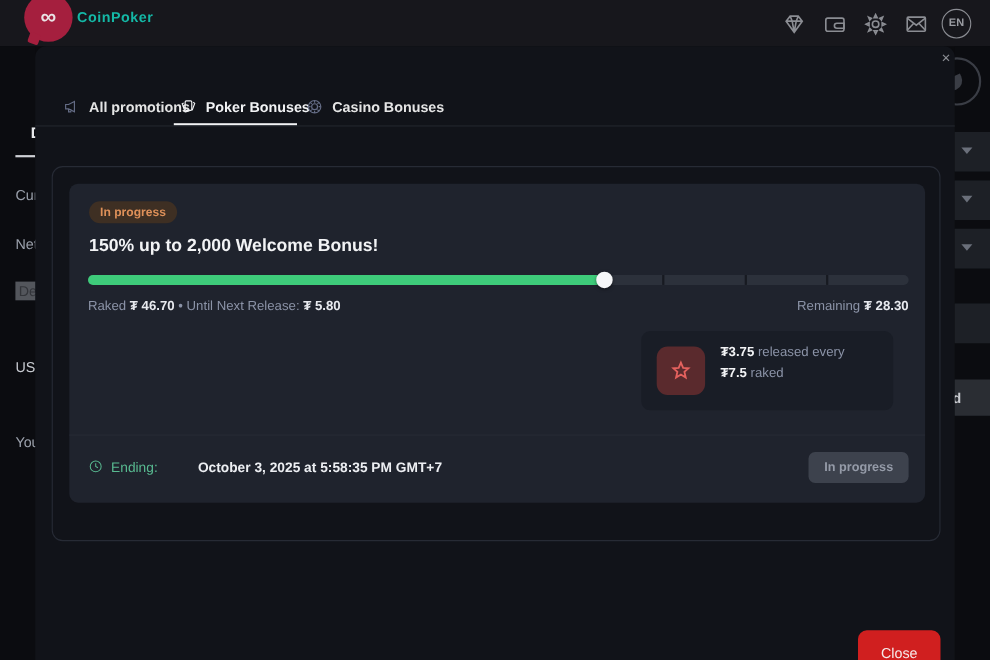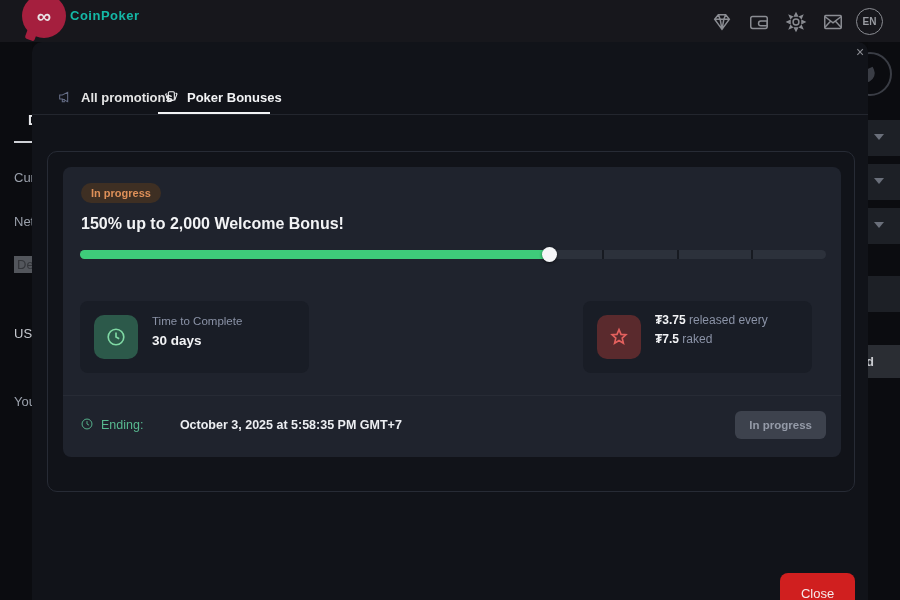--- a/index.html
+++ b/index.html
@@ -175,51 +175,58 @@
       <span>All promotions</span>
     </div>
     <div class="tab active" style="left:131px;">
       <svg viewBox="0 0 24 24">
           <rect x="8" y="4" width="9" height="13" rx="1.5"></rect>
           <path d="M6 7 L4 8 L8 19 L15 17"></path>
           <path d="M19 6 L21 7.5 L17.5 17"></path>
         </svg>
       <span>Poker Bonuses</span>
     </div>
+    <div class="tab" style="left:246px;">
+      <svg viewBox="0 0 24 24">
+          <circle cx="12" cy="12" r="8.5"></circle>
+          <circle cx="12" cy="12" r="4"></circle>
+          <path d="M12 3.5 v3 M12 17.5 v3 M3.5 12 h3 M17.5 12 h3 M6 6 l2.1 2.1 M18 6 l-2.1 2.1 M6 18 l2.1 -2.1 M18 18 l-2.1 -2.1"></path>
+        </svg>
+      <span>Casino Bonuses</span>
+    </div>
     <div id="tab-underline" style="left:126px; width:112px;"></div>
   </div>
   <div id="tabs-sep"></div>
 
   <div id="promo-container">
     <div id="bonus-card">
 
       <div id="status-badge">In progress</div>
       <div id="bonus-title">150% up to 2,000 Welcome Bonus!</div>
 
       <div id="progress-track">
         <div class="seg" style="left: 70%;"></div>
         <div class="seg" style="left: 80%;"></div>
         <div class="seg" style="left: 90%;"></div>
         <div id="progress-fill" style="width: 62.9%;"></div>
         <div id="progress-thumb" style="left: 62.9%;"></div>
       </div>
 
-
-      <div class="stat-card" style="left:17px;">
-        <div class="stat-icon" style="background:#2c594a;">
-          <svg viewBox="0 0 24 24" style="stroke:#7fd9a4;">
-              <circle cx="12" cy="12" r="8.5"></circle>
-              <path d="M12 7 v5 l3.5 2"></path>
-            </svg>
-        </div>
-        <div class="stat-text">
-          <div class="stat-label">Time to Complete</div>
-          <div class="stat-value">30 days</div>
-        </div>
-      </div>
+      <div id="rake-row">
+        <span>Raked</span>
+        <b>₮ 46.70</b>
+        <span>•</span>
+        <span>Until Next Release:</span>
+        <b>₮ 5.80</b>
+        <span id="remaining">
+          <span>Remaining</span>
+          <b>₮ 28.30</b>
+        </span>
+      </div>
+
 
 
       <div class="stat-card" style="left:520px;">
         <div class="stat-icon" style="background:#5a2a2d;">
           <svg viewBox="0 0 24 24" style="stroke:#e4615e;">
               <path d="M12 4 L14.2 9.2 L19.5 9.6 L15.5 13.2 L16.8 18.8 L12 15.8 L7.2 18.8 L8.5 13.2 L4.5 9.6 L9.8 9.2 Z"></path>
             </svg>
         </div>
         <div class="stat-text" style="top:12px;">
           <div class="stat-line">

